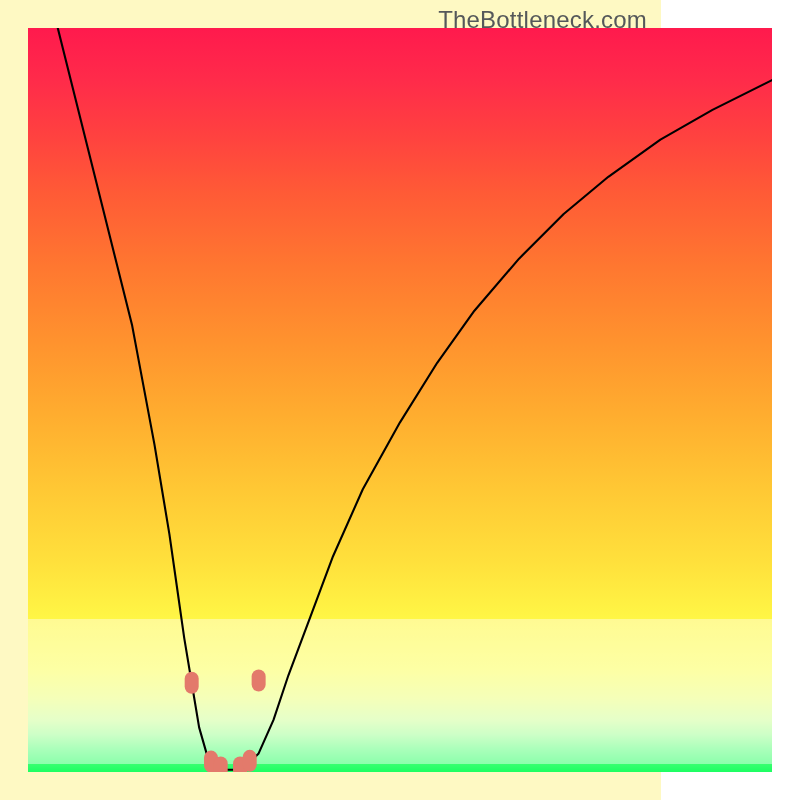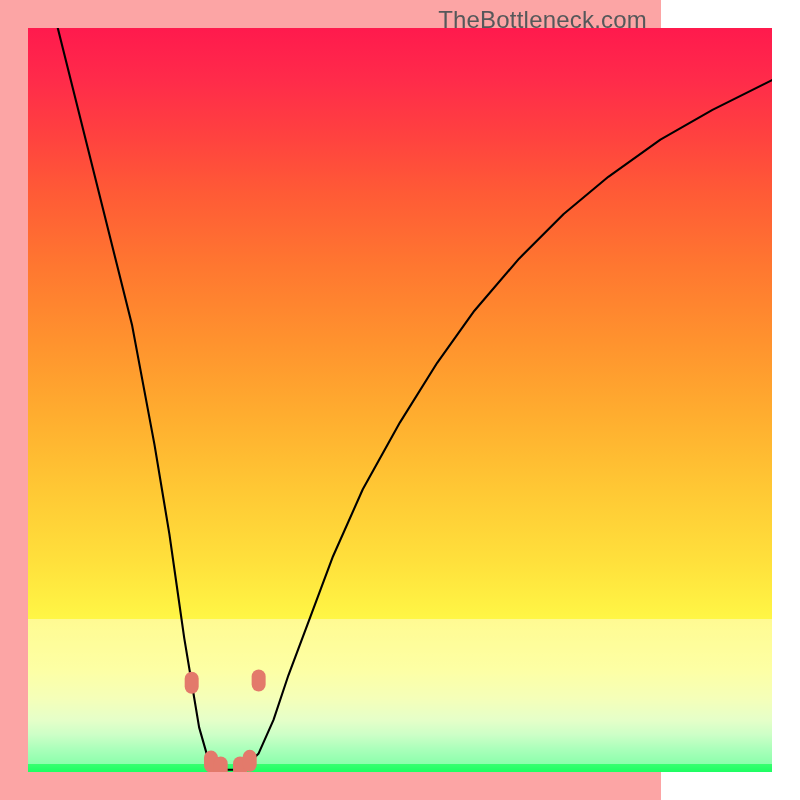--- a/index.html
+++ b/index.html
@@ -1,20 +1,20 @@
 <!DOCTYPE html>
 <html><head>
 <meta charset="utf-8">
 <style>
   * { margin: 0; padding: 0; box-sizing: border-box; }
   html, body { width: 800px; height: 800px; overflow: hidden; }
   .frame {
     width: 661px;
     height: 800px;
-    background: #fca5a5;
+    background: #fef9c3;
     position: relative;
   }
   .plot-area {
     position: absolute;
     left: 28px;
     top: 28px;
     width: 744px;
     height: 744px;
     overflow: hidden;
   }

